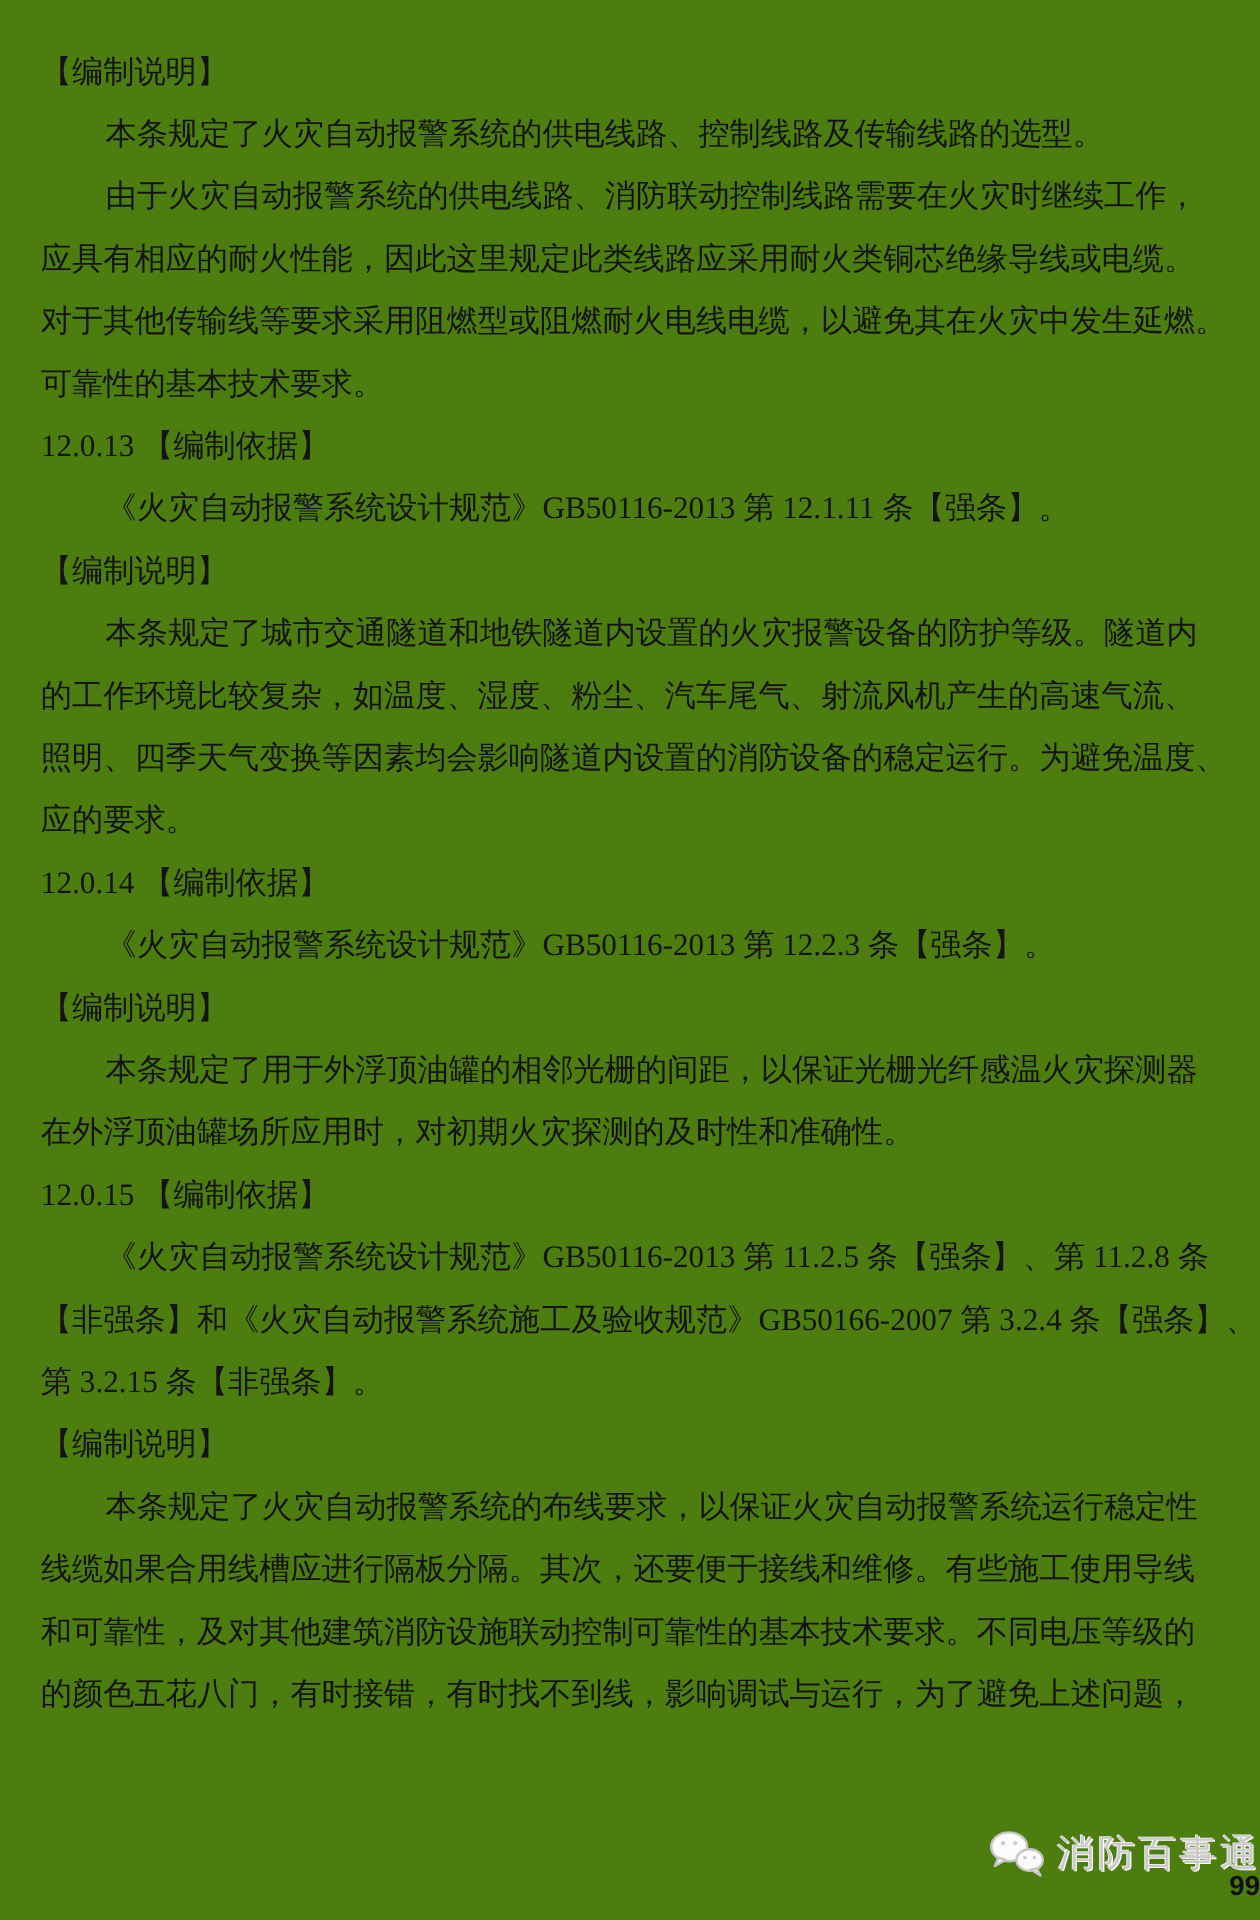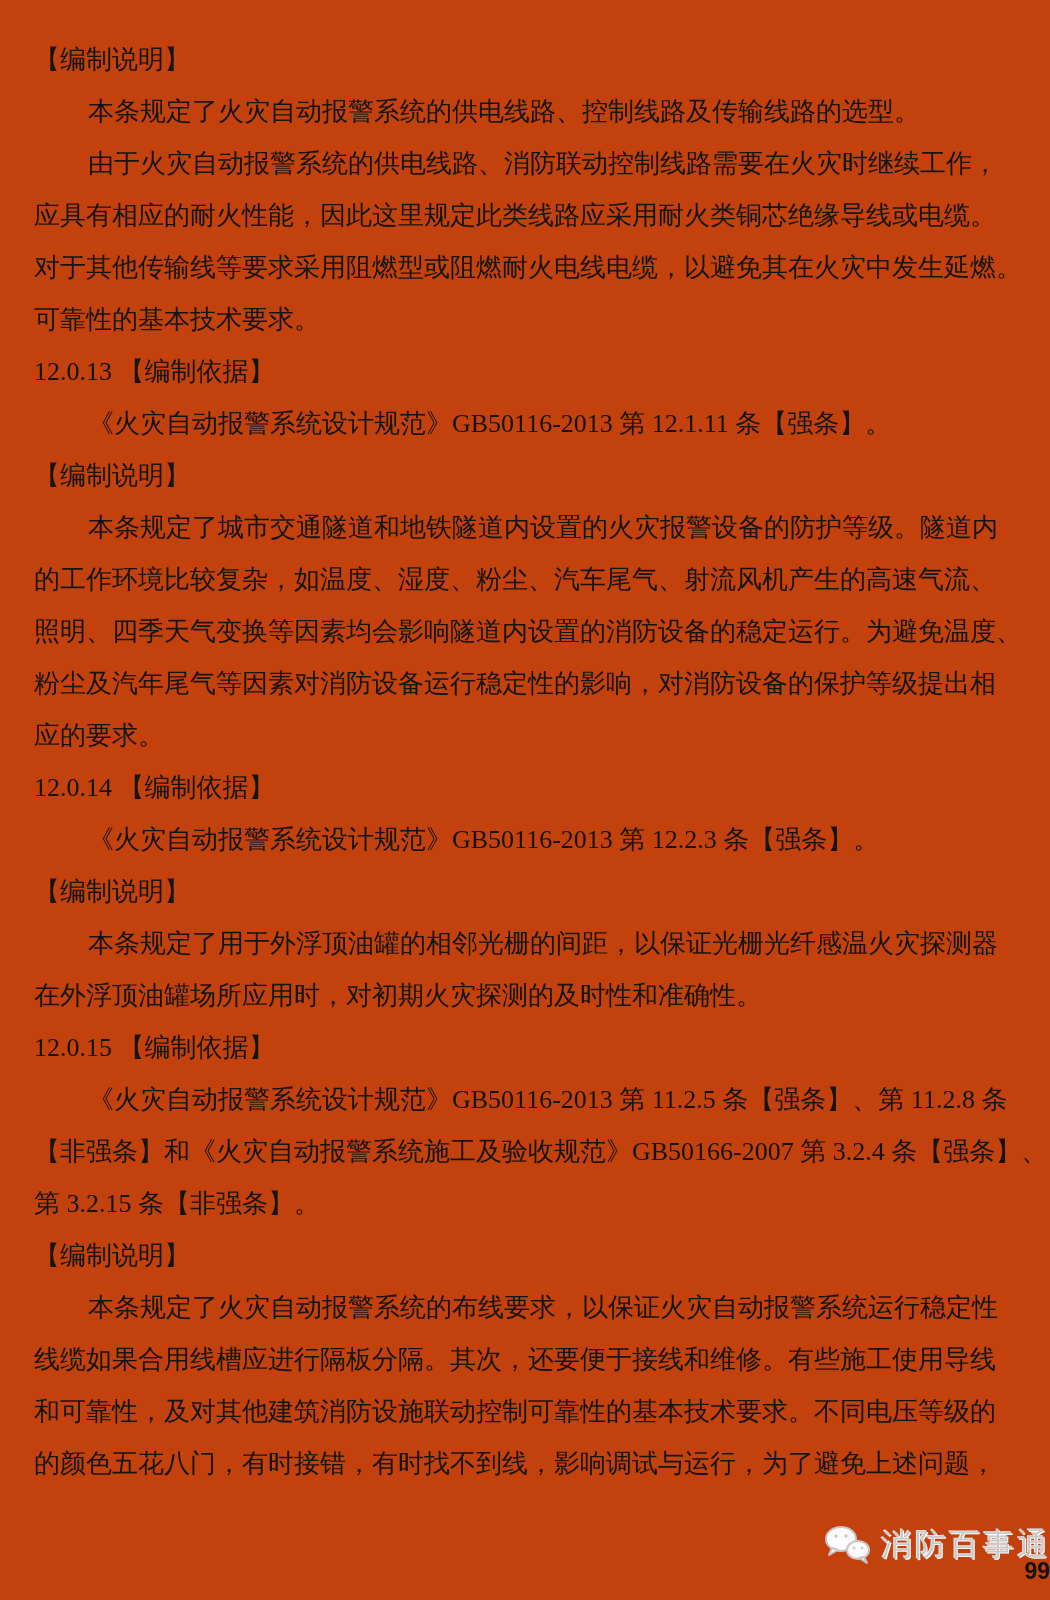--- a/index.html
+++ b/index.html
@@ -4,21 +4,21 @@
 <style>
   html, body {
     margin: 0;
     padding: 0;
     background: #ffffff;
   }
   .page {
     position: relative;
     width: 1050px;
     height: 1600px;
-    background: #c2410c;
+    background: #4d7c0f;
     overflow: hidden;
     font-family: "Liberation Serif", "DejaVu Serif", serif;
   }
   .doc {
     position: absolute;
     left: 34px;
     right: 30px;
     top: 34px;
   }
   .line {
@@ -71,21 +71,20 @@
     <div class="line in">由于火灾自动报警系统的供电线路、消防联动控制线路需要在火灾时继续工作，</div>
     <div class="line">应具有相应的耐火性能，因此这里规定此类线路应采用耐火类铜芯绝缘导线或电缆。</div>
     <div class="line">对于其他传输线等要求采用阻燃型或阻燃耐火电线电缆，以避免其在火灾中发生延燃。</div>
     <div class="line">可靠性的基本技术要求。</div>
     <div class="line">12.0.13 【编制依据】</div>
     <div class="line in">《火灾自动报警系统设计规范》GB50116-2013 第 12.1.11 条【强条】。</div>
     <div class="line">【编制说明】</div>
     <div class="line in">本条规定了城市交通隧道和地铁隧道内设置的火灾报警设备的防护等级。隧道内</div>
     <div class="line">的工作环境比较复杂，如温度、湿度、粉尘、汽车尾气、射流风机产生的高速气流、</div>
     <div class="line">照明、四季天气变换等因素均会影响隧道内设置的消防设备的稳定运行。为避免温度、</div>
-    <div class="line">粉尘及汽年尾气等因素对消防设备运行稳定性的影响，对消防设备的保护等级提出相</div>
     <div class="line">应的要求。</div>
     <div class="line">12.0.14 【编制依据】</div>
     <div class="line in">《火灾自动报警系统设计规范》GB50116-2013 第 12.2.3 条【强条】。</div>
     <div class="line">【编制说明】</div>
     <div class="line in">本条规定了用于外浮顶油罐的相邻光栅的间距，以保证光栅光纤感温火灾探测器</div>
     <div class="line">在外浮顶油罐场所应用时，对初期火灾探测的及时性和准确性。</div>
     <div class="line">12.0.15 【编制依据】</div>
     <div class="line in">《火灾自动报警系统设计规范》GB50116-2013 第 11.2.5 条【强条】、第 11.2.8 条</div>
     <div class="line">【非强条】和《火灾自动报警系统施工及验收规范》GB50166-2007 第 3.2.4 条【强条】、</div>
     <div class="line">第 3.2.15 条【非强条】。</div>

